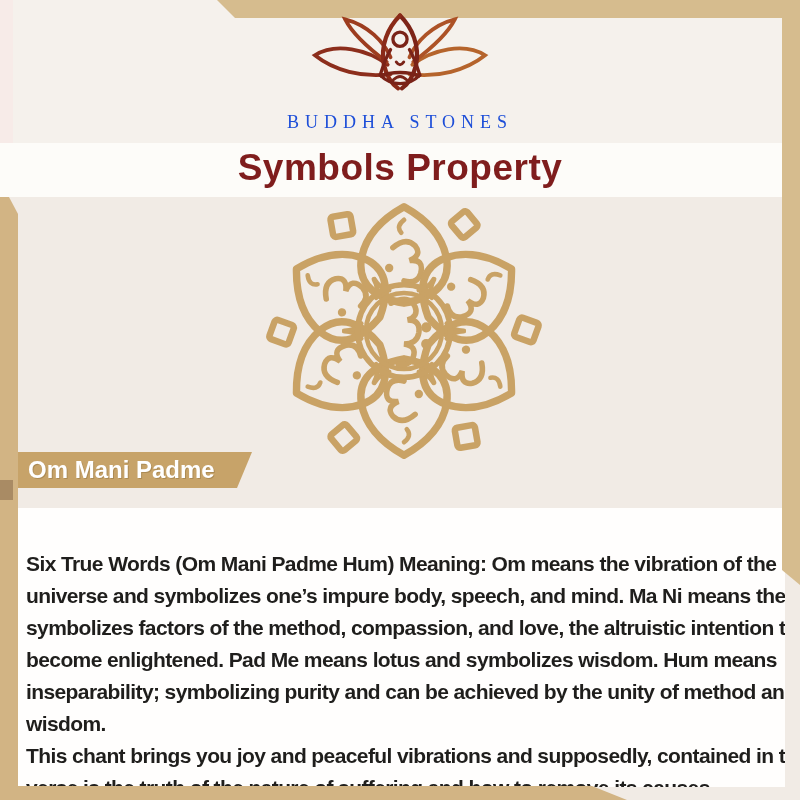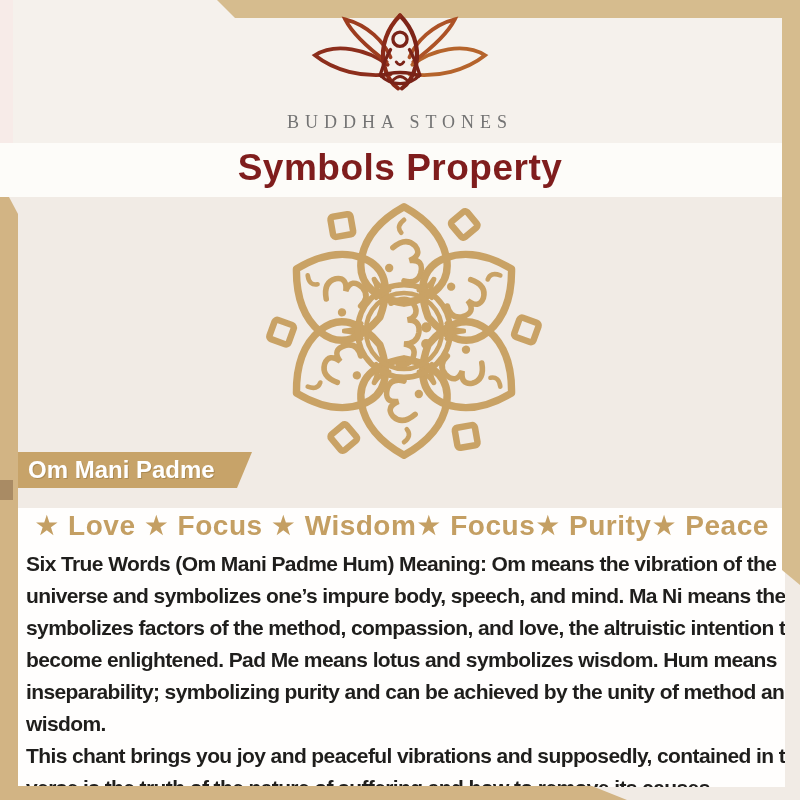--- a/index.html
+++ b/index.html
@@ -11,21 +11,21 @@
 
   .band-top{position:absolute;left:0;top:0;width:800px;height:18px;background:#d6bc8e;
     clip-path:polygon(217px 0,800px 0,800px 18px,235px 18px);}
   .band-right{position:absolute;left:782px;top:0;width:18px;height:585px;background:#d6bc8e;
     clip-path:polygon(0 0,18px 0,18px 585px,0 570px);z-index:6;}
 
   .band-white{position:absolute;left:0;top:143px;width:800px;height:54px;background:#fdfcf9;}
 
   .logo{position:absolute;left:290px;top:8px;width:220px;height:104px;}
   .brand{position:absolute;left:0;top:112px;width:800px;text-align:center;
-    font-family:"Liberation Serif",serif;font-size:18px;letter-spacing:6px;color:#737373;}
+    font-family:"Liberation Serif",serif;font-size:18px;letter-spacing:6px;color:#1d4ed8;}
   .heading{position:absolute;left:0;top:147px;width:800px;text-align:center;
     font-size:37px;font-weight:700;color:#7f1d1d;letter-spacing:0.5px;}
 
   .strip-left{position:absolute;left:0;top:197px;width:18px;height:603px;background:#d2b484;
     clip-path:polygon(0 0,9px 0,18px 17px,18px 603px,0 603px);}
   .strip-fold{position:absolute;left:0;top:480px;width:13px;height:20px;background:#a98b64;}
 
   .mandala{position:absolute;left:263px;top:192px;width:282px;height:278px;}
 
   .ribbon{position:absolute;left:18px;top:452px;width:234px;height:36px;background:#c7a369;
@@ -108,21 +108,20 @@
     <path d="M136 120 q20 -10 26 4 q4 10 -8 14 q14 0 12 14 q-2 12 -16 12 q14 2 10 14 q-4 10 -16 8" fill="none" stroke="#c9a265" stroke-width="6" stroke-linecap="round"></path>
     <circle cx="174" cy="146" r="5.5" fill="#c9a265"></circle>
     <circle cx="174" cy="164" r="5.5" fill="#c9a265"></circle>
   </svg>
 
   <div class="ribbon">
     <span>Om Mani Padme Hum</span>
   </div>
 
   <div class="content">
-    <div class="stars">★ Love ★ Focus ★ Wisdom★ Focus★ Purity★  Peace</div>
     <div class="body-text">
       <div>Six True Words (Om Mani Padme Hum) Meaning: Om means the vibration of the</div>
       <div>universe and symbolizes one’s impure body, speech, and mind. Ma Ni means the jewel,</div>
       <div>symbolizes factors of the method, compassion, and love, the altruistic intention to</div>
       <div>become enlightened. Pad Me means lotus and symbolizes wisdom. Hum means</div>
       <div>inseparability; symbolizing purity and can be achieved by the unity of method and</div>
       <div>wisdom.</div>
       <div>This chant brings you joy and peaceful vibrations and supposedly, contained in this</div>
       <div>verse is the truth of the nature of suffering and how to remove its causes.</div>
     </div>

